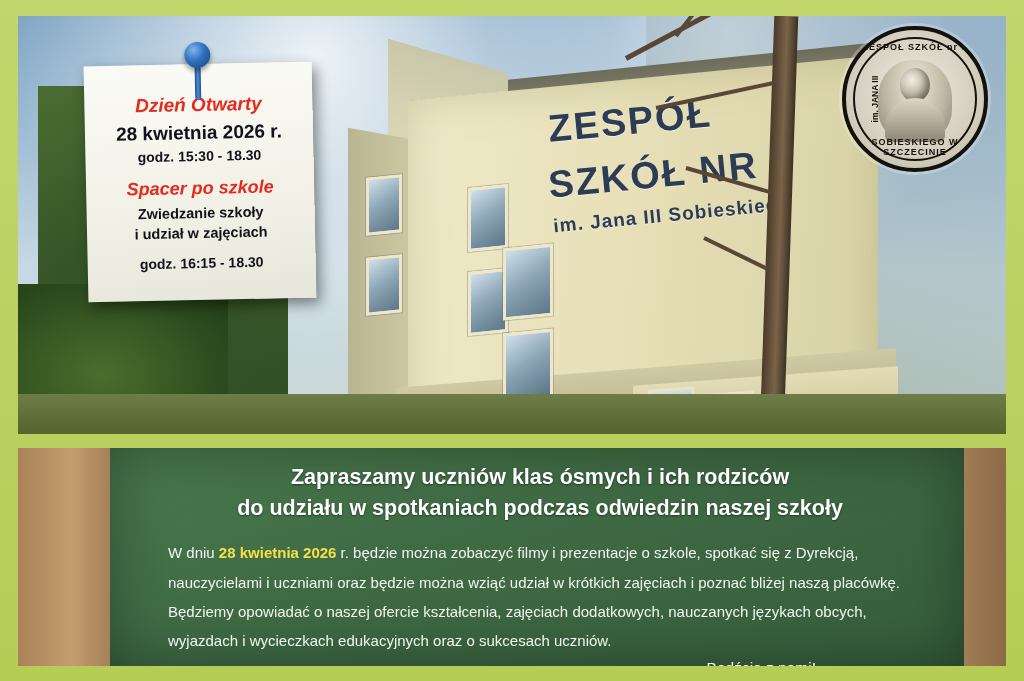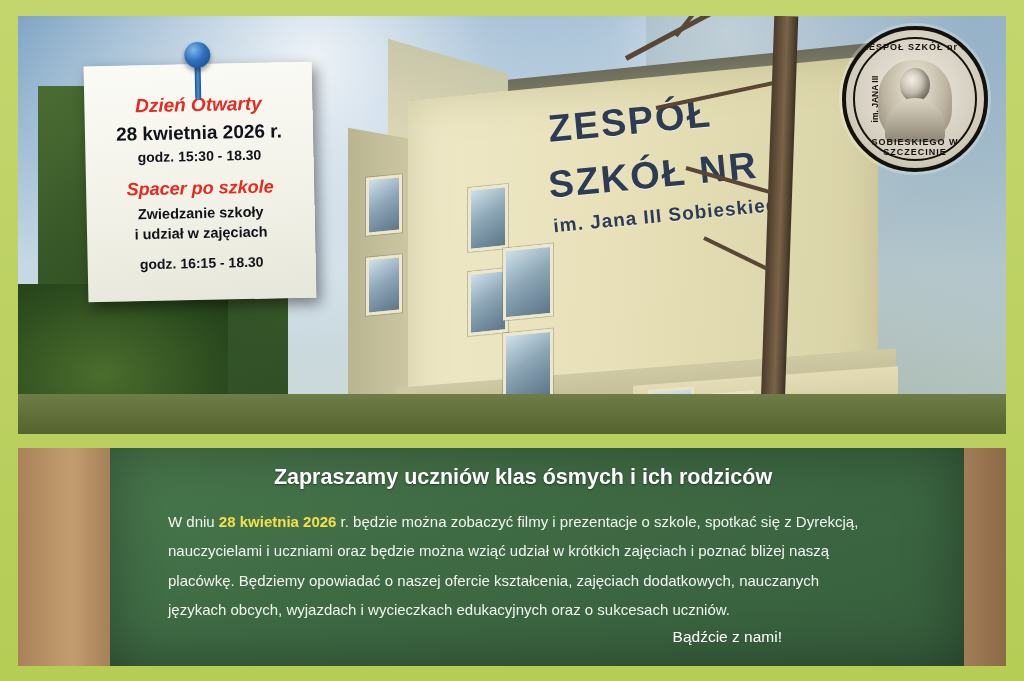--- a/index.html
+++ b/index.html
@@ -339,21 +339,21 @@
   .board {
     position: absolute;
     left: 92px; top: 0;
     right: 42px; bottom: 0;
     background: linear-gradient(160deg, #4a7a4e 0%, #3f6b44 40%, #365d3c 100%);
     box-shadow: inset 0 0 60px rgba(0,0,0,0.35);
   }
   .board-inner {
     position: absolute;
     inset: 0;
-    padding: 14px 86px 10px 58px;
+    padding: 14px 52px 10px 58px;
     box-sizing: border-box;
   }
   .head-line {
     color: #ffffff;
     font-weight: bold;
     font-size: 21.5px;
     text-align: center;
     line-height: 1.45;
     text-shadow: 0 1px 2px rgba(0,0,0,0.45);
   }
@@ -445,19 +445,20 @@
       <div class="note-hours2">godz.  16:15 - 18.30</div>
     </div>
   </div>
 
   <div class="board-wrap">
     <div class="wall-left"></div>
     <div class="wall-right"></div>
     <div class="board">
       <div class="board-inner">
         <div class="head-line">Zapraszamy  uczniów klas ósmych i ich rodziców</div>
+        <div class="head-line">do udziału w spotkaniach podczas odwiedzin naszej szkoły</div>
         <div class="body-par"><span>W dniu </span><span class="hl-date">28 kwietnia 2026</span><span> r. będzie można zobaczyć filmy i prezentacje o szkole, spotkać się z Dyrekcją, nauczycielami i uczniami oraz będzie można wziąć udział w krótkich zajęciach i poznać bliżej naszą placówkę. Będziemy opowiadać o naszej ofercie kształcenia, zajęciach dodatkowych, nauczanych językach obcych, wyjazdach i wycieczkach edukacyjnych oraz o sukcesach uczniów.</span></div>
         <div class="sign-off">Bądźcie z nami!</div>
       </div>
     </div>
   </div>
 
 </div>
 
 </body></html>

